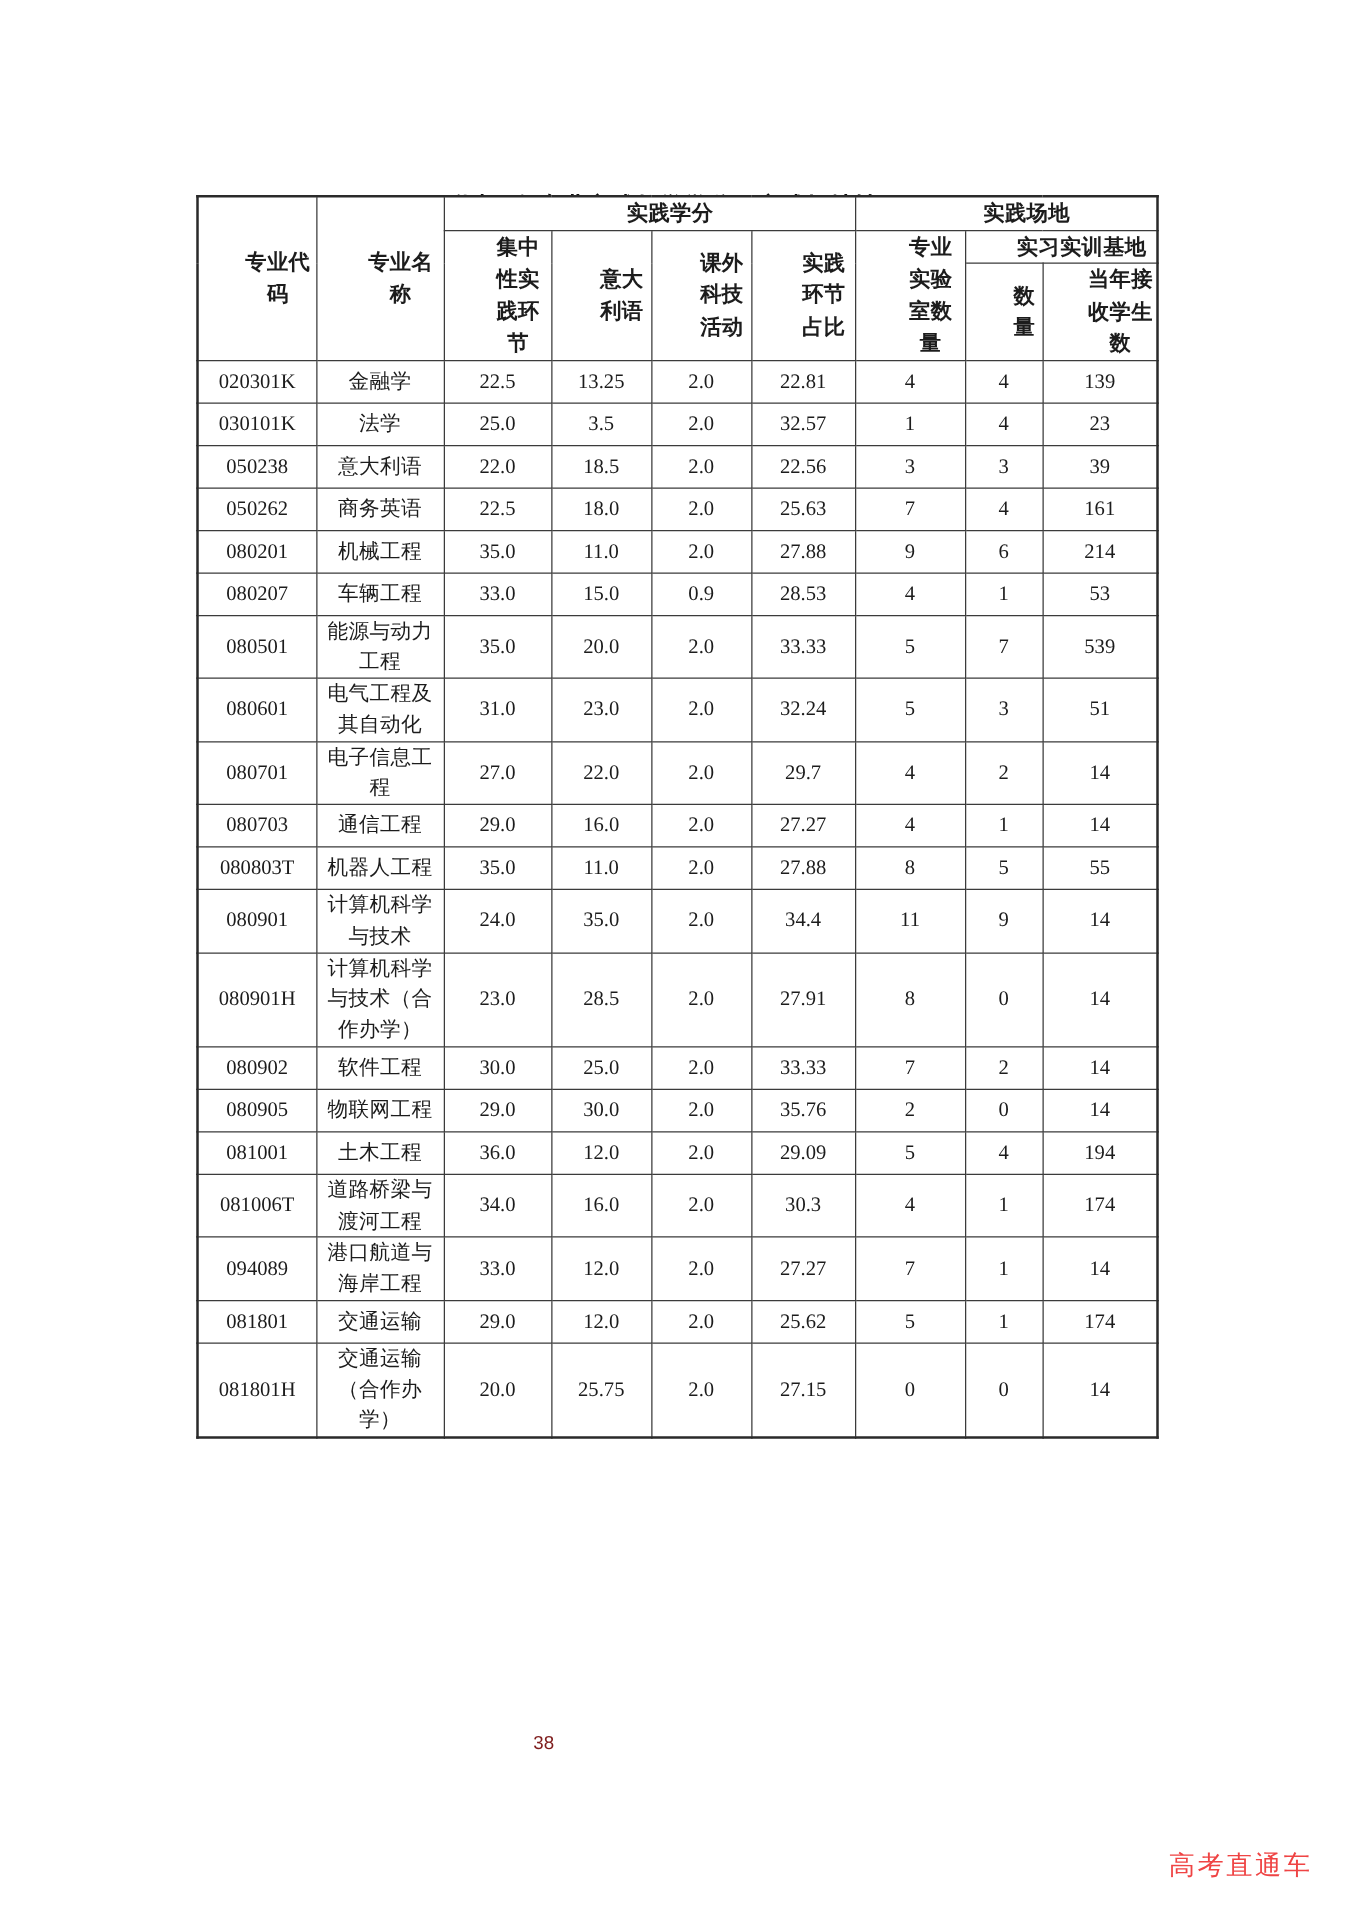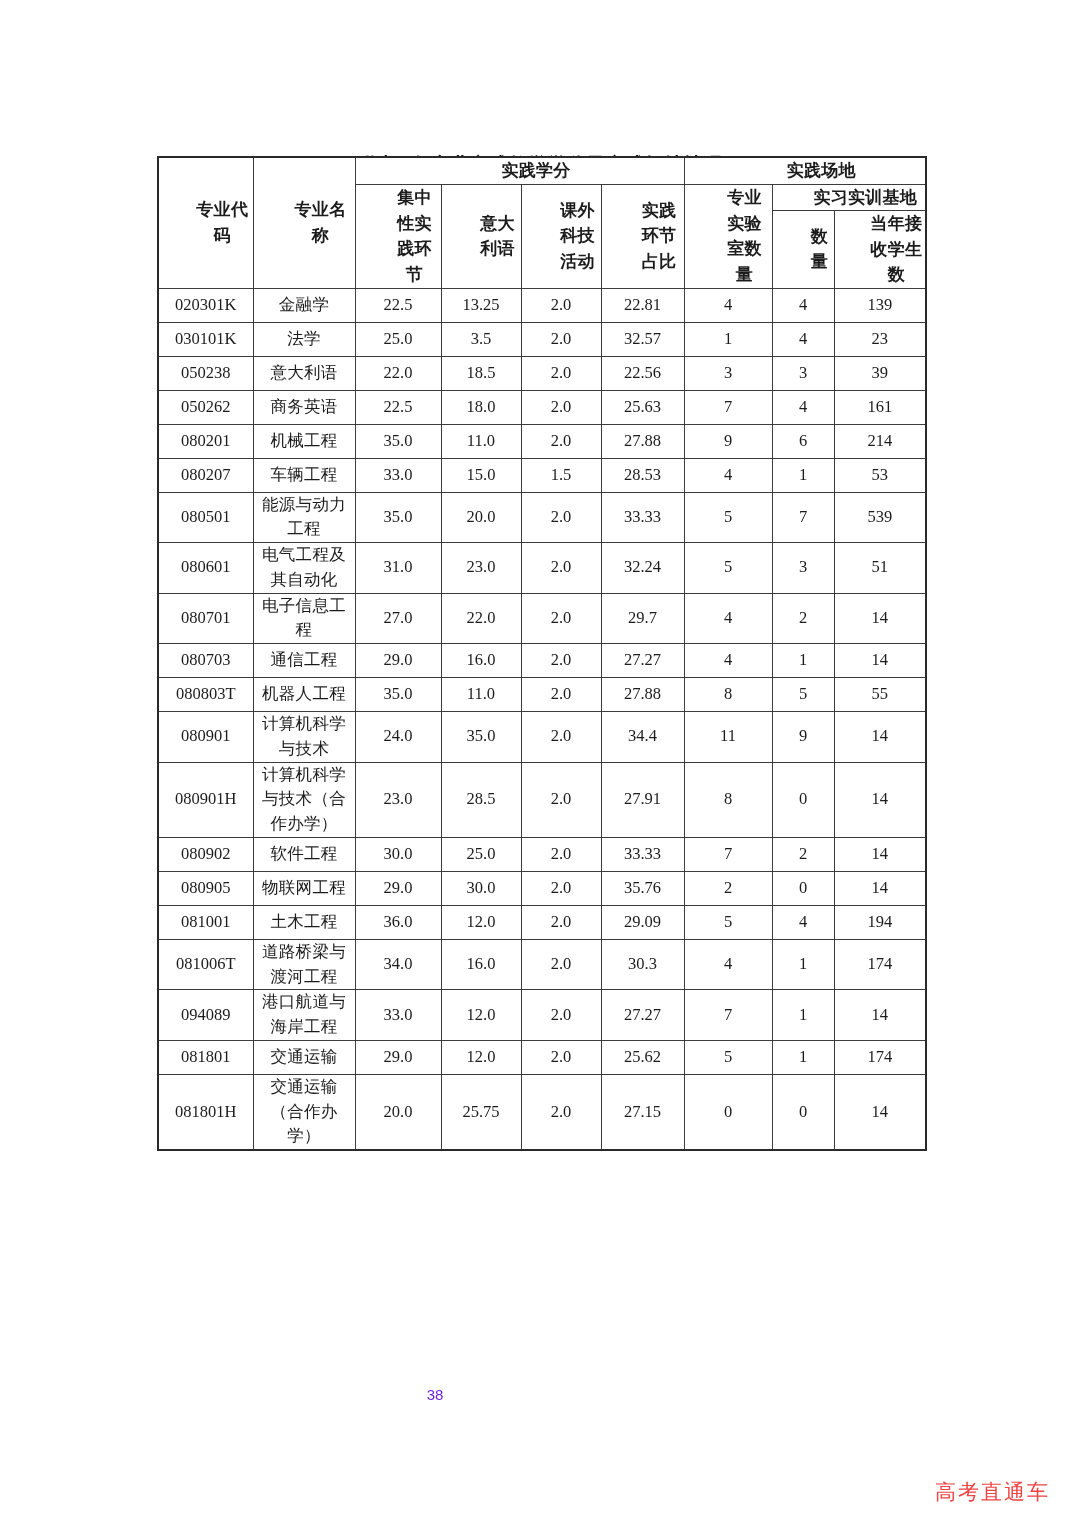--- a/index.html
+++ b/index.html
@@ -87,21 +87,21 @@
 
   
   .page-number {
     position: absolute;
     top: 1386px;
     left: 0;
     width: 870px;
     text-align: center;
     font-size: 15px;
     font-family: "Liberation Sans", sans-serif;
-    color: #6d28d9;
+    color: #7f1d1d;
   }
   .watermark {
     position: absolute;
     right: 30px;
     bottom: 22px;
     font-size: 21px;
     font-family: "Liberation Sans", sans-serif;
     color: #ef4444;
     letter-spacing: 2px;
     user-select: none;
@@ -199,21 +199,21 @@
           <td>27.88</td>
           <td>9</td>
           <td>6</td>
           <td>214</td>
         </tr>
         <tr>
           <td class="code">080207</td>
           <td class="major">车辆工程</td>
           <td>33.0</td>
           <td>15.0</td>
-          <td>1.5</td>
+          <td>0.9</td>
           <td>28.53</td>
           <td>4</td>
           <td>1</td>
           <td>53</td>
         </tr>
         <tr>
           <td class="code">080501</td>
           <td class="major">能源与动力工程</td>
           <td>35.0</td>
           <td>20.0</td>

